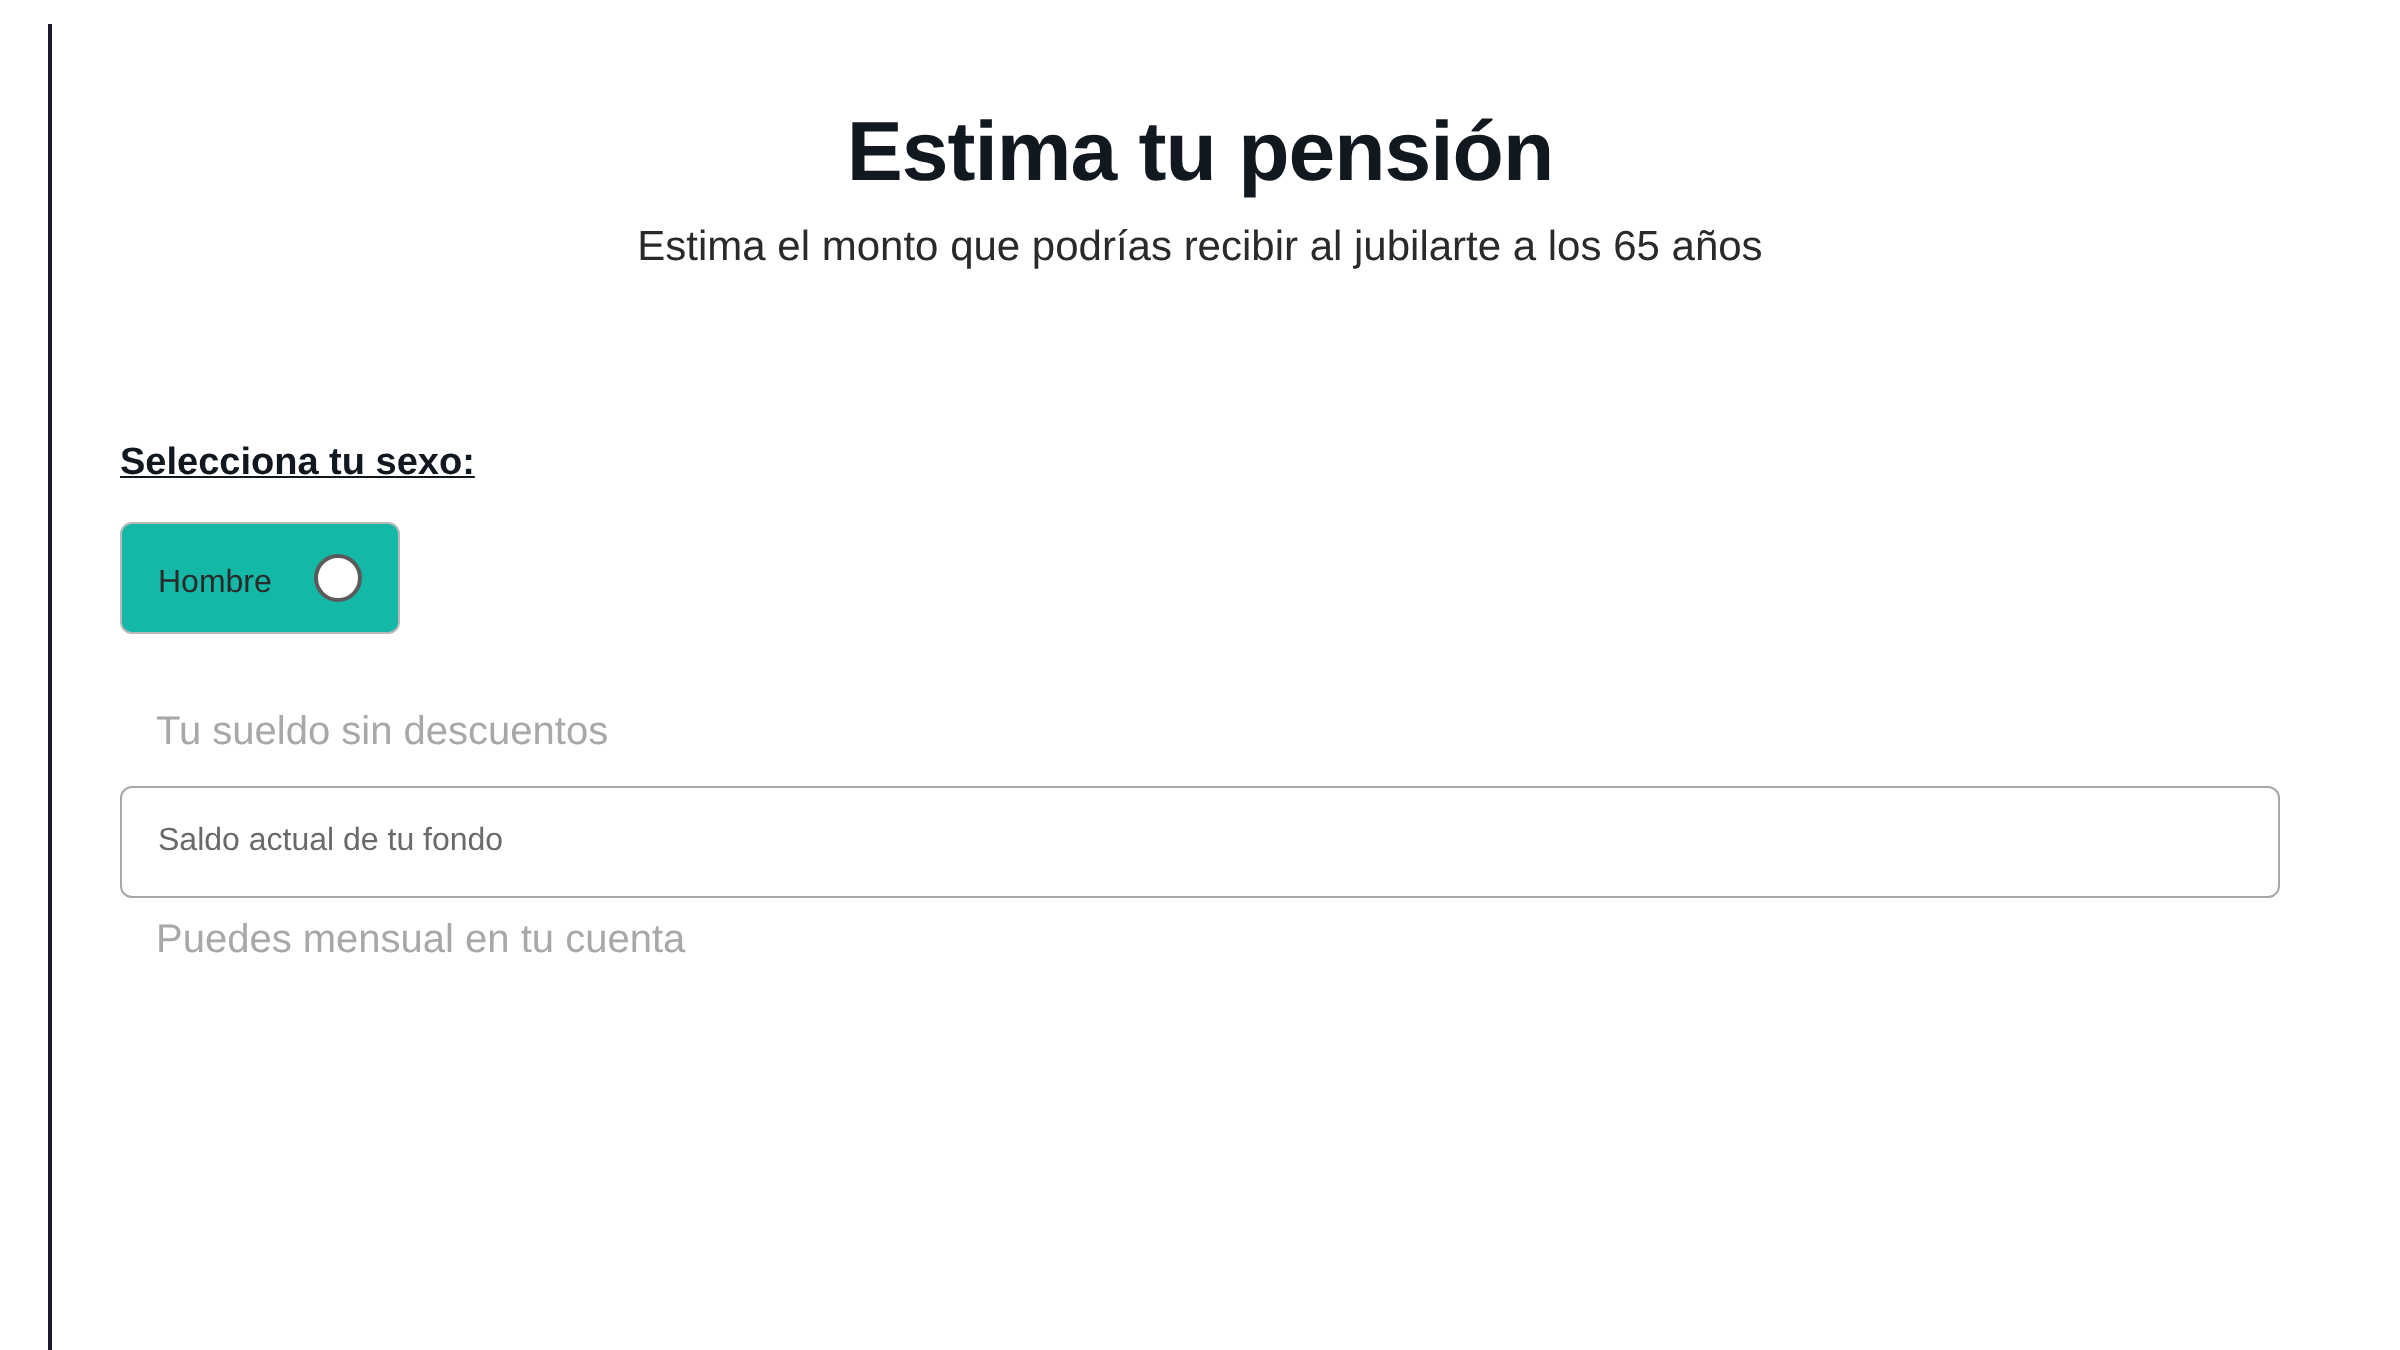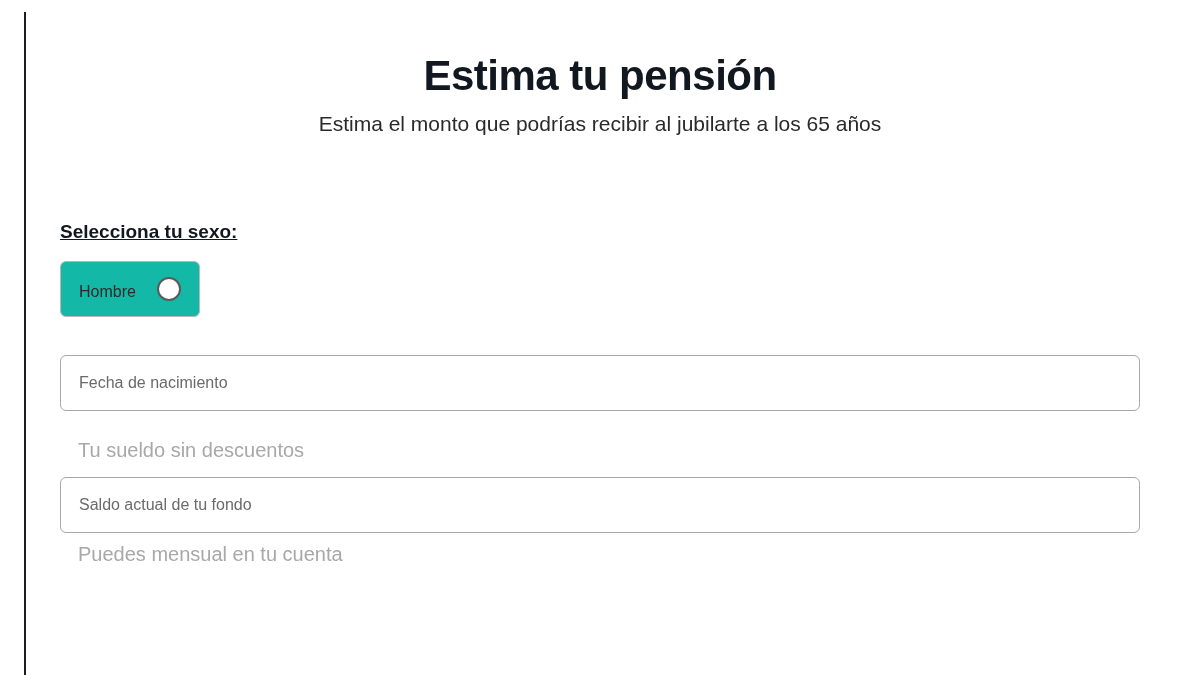--- a/index.html
+++ b/index.html
@@ -134,23 +134,20 @@
 
     <div class="label-heading">Selecciona tu sexo:</div>
 
     <div class="radio-group">
       <div class="radio-option">
         <span class="radio-label">Hombre</span>
         <span class="radio-circle"></span>
       </div>
     </div>
 
-    <div class="input-group input-group-spaced">
-      <input class="field" type="text" placeholder="Fecha de nacimiento" style="">
-    </div>
 
     <div class="input-group">
       <div class="helper-text">Tu sueldo sin descuentos</div>
     </div>
 
     <div class="input-group">
       <input class="field" type="text" placeholder="Saldo actual de tu fondo" style="">
       <div class="helper-text">Puedes mensual en tu cuenta</div>
     </div>
 

